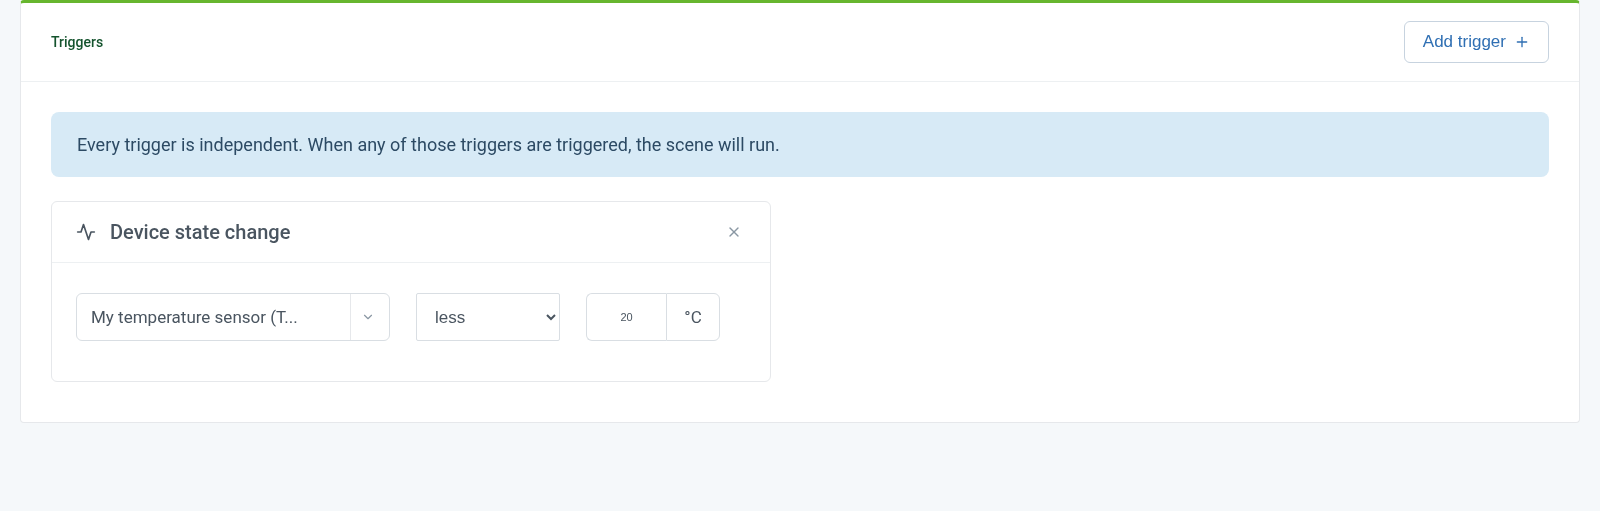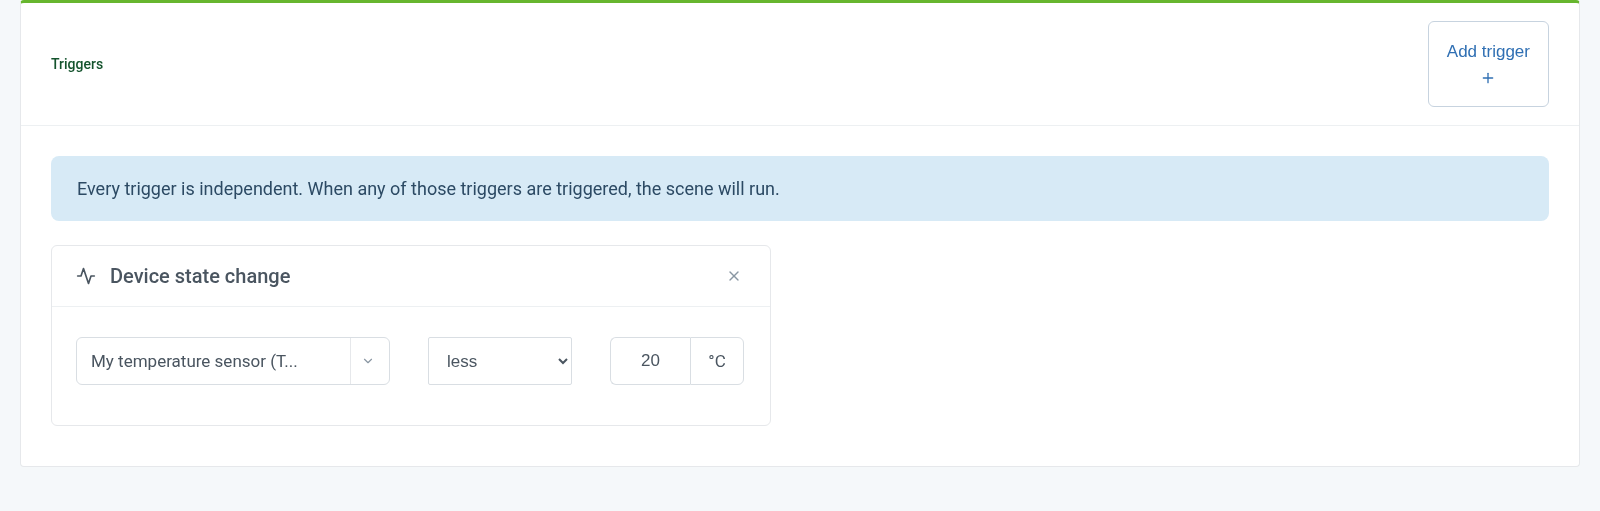--- a/index.html
+++ b/index.html
@@ -29,29 +29,28 @@
     .panel-title {
       font-size: 14px;
       font-weight: 500;
       color: #14532d;
       text-align: right;
     }
     .add-trigger-btn {
       display: inline-flex;
       align-items: center;
       gap: 8px;
-      padding: 20px 18px;
+      padding: 10px 18px;
       font-size: 17px;
       font-weight: 500;
       color: #2f6fb3;
       background: #ffffff;
       border: 1px solid #c7d3df;
       border-radius: 6px;
       cursor: pointer;
-      flex-direction: column;
     }
     .add-trigger-btn svg { stroke: #2f6fb3; }
     .panel-body {
       padding: 30px 30px 0 30px;
     }
     .info-banner {
       background: #d7eaf6;
       color: #2c4a64;
       font-size: 18px;
       padding: 22px 26px;
@@ -93,21 +92,21 @@
       color: #8a97a3;
       display: flex;
       align-items: center;
       justify-content: center;
     }
     .close-btn svg { stroke: #8a97a3; }
     .trigger-card-body {
       padding: 30px 24px 40px 24px;
       display: flex;
       align-items: center;
-      gap: 38px;
+      gap: 26px;
     }
     .select-like {
       display: flex;
       align-items: center;
       justify-content: space-between;
       height: 48px;
       border: 1px solid #d9dee3;
       border-radius: 6px;
       background: #ffffff;
       padding: 0 14px;
@@ -147,21 +146,21 @@
       align-items: stretch;
       height: 48px;
     }
     .value-input {
       width: 80px;
       height: 48px;
       border: 1px solid #d9dee3;
       border-right: none;
       border-radius: 6px 0 0 6px;
       padding: 0 12px;
-      font-size: 17px;
+      font-size: 11px;
       color: #4a5560;
       text-align: center;
       outline: none;
     }
     .unit-addon {
       display: flex;
       align-items: center;
       justify-content: center;
       min-width: 54px;
       border: 1px solid #d9dee3;

